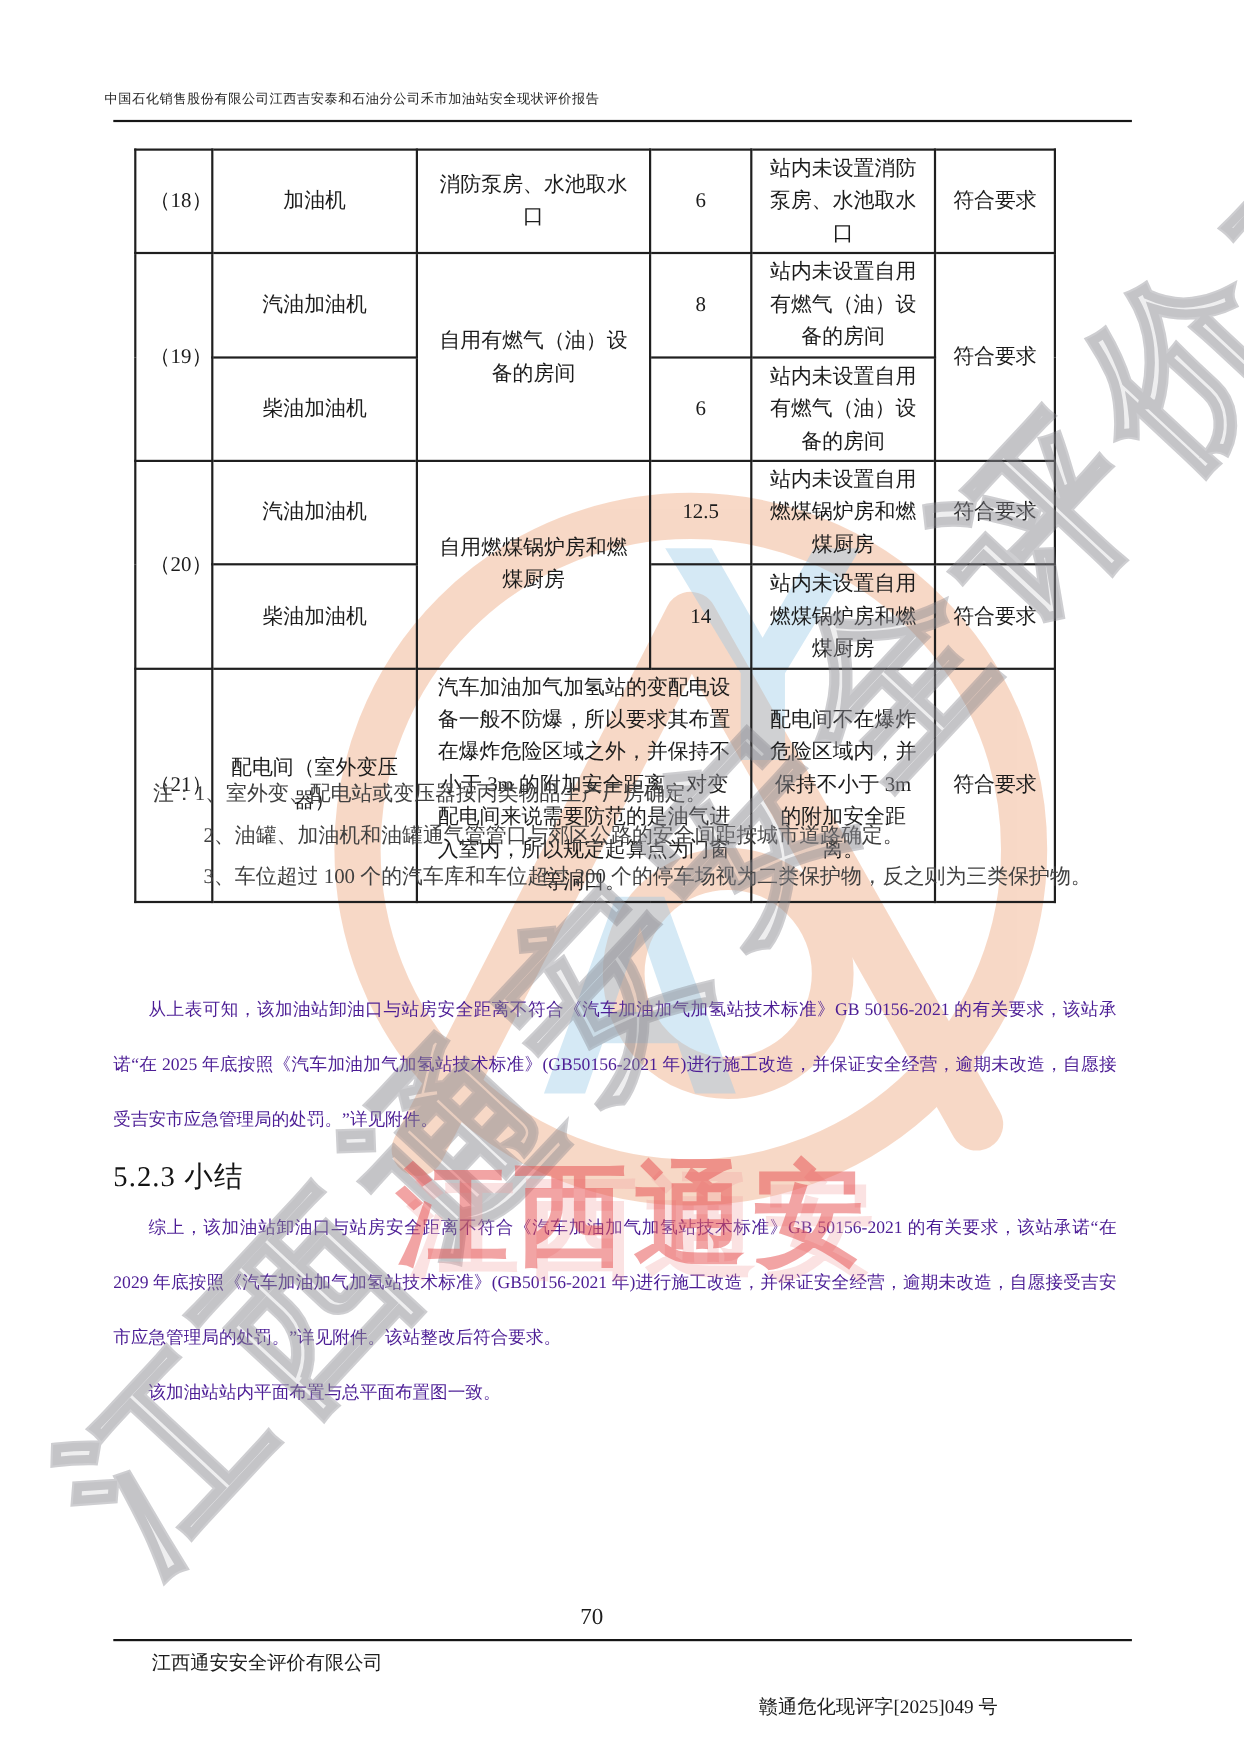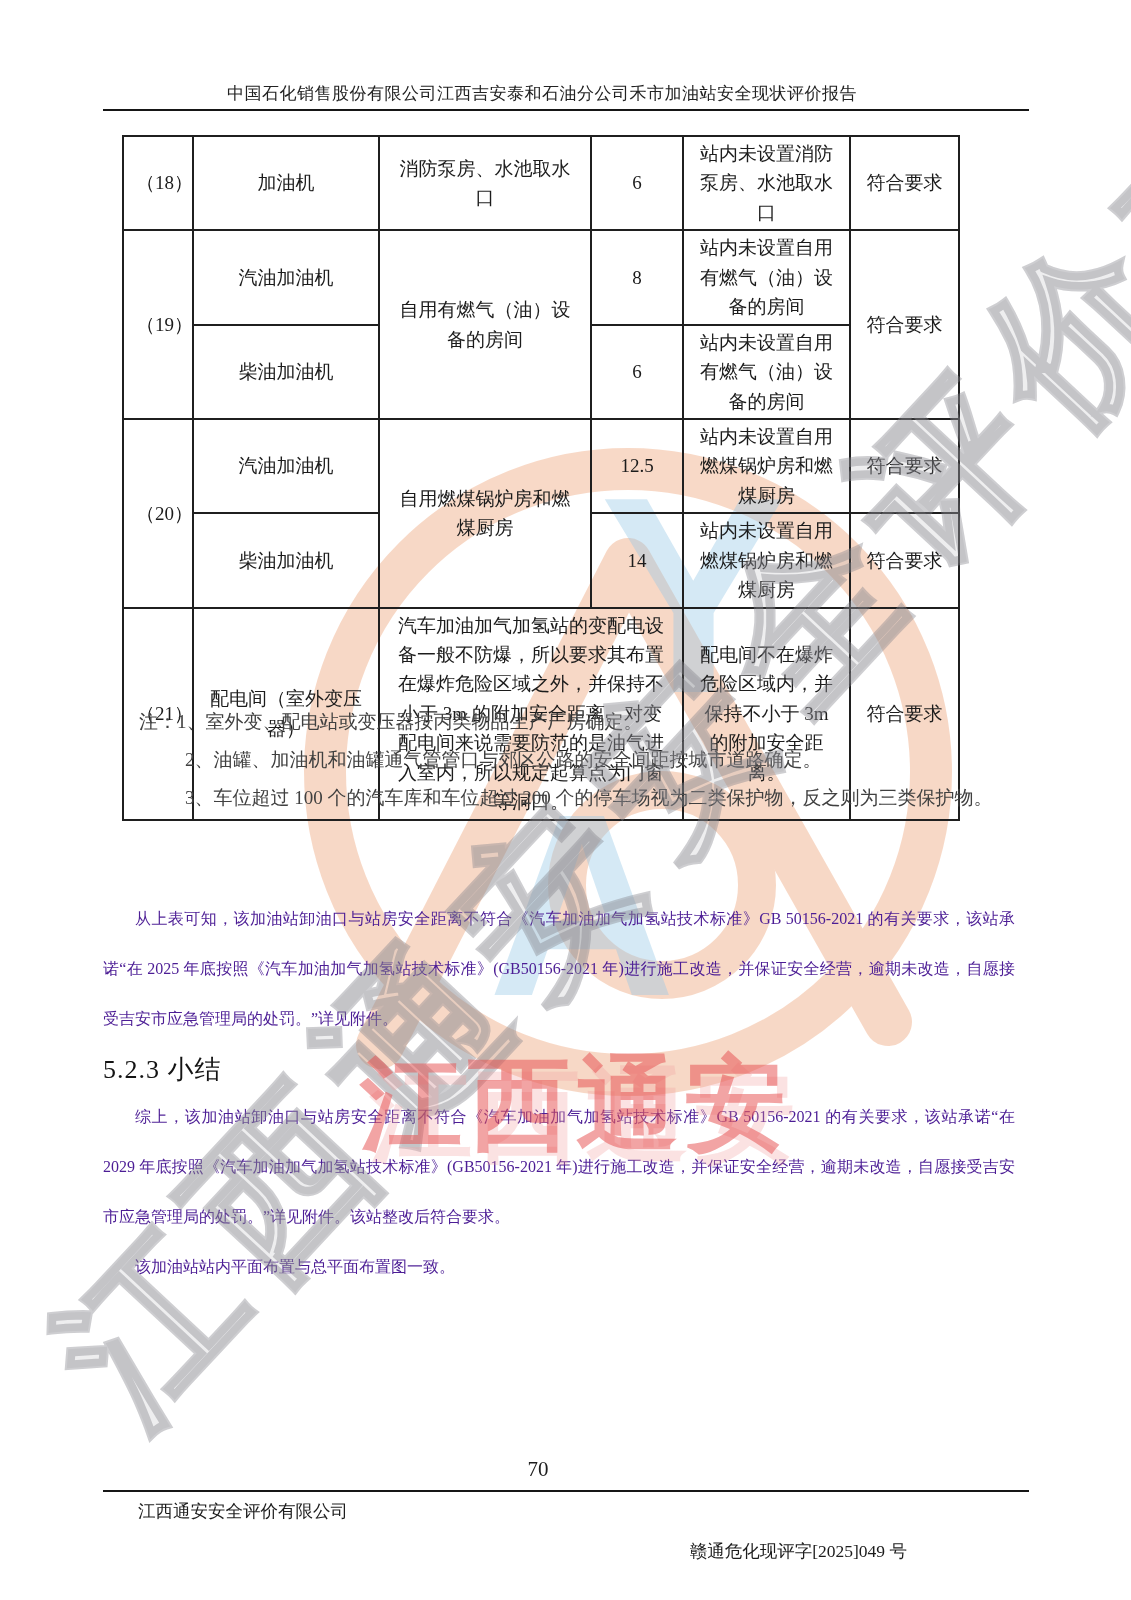--- a/index.html
+++ b/index.html
@@ -5,22 +5,22 @@
   * { margin:0; padding:0; box-sizing:border-box; }
   html,body { background:#ffffff; }
   .page {
     position:relative; width:1131px; height:1600px; margin:0 auto;
     background:#ffffff; overflow:hidden;
     font-family:"Liberation Serif","DejaVu Serif",serif;
     color:#1c1c1c;
   }
   
   .header-title {
-    position:absolute; left:107px; top:82px; width:870px;
-    text-align:center; font-size:17px; letter-spacing:0.5px; color:#222;
+    position:absolute; left:95px; top:82px; width:870px;
+    text-align:left; font-size:12px; letter-spacing:0.5px; color:#222;
   }
   .header-rule {
     position:absolute; left:103px; top:109px; width:926px; height:2px;
     background:#161616;
   }
   
   .tbl-wrap { position:absolute; left:122px; top:135px; }
   table.safety {
     border-collapse:collapse; table-layout:fixed; width:836px;
     font-size:19px; color:#1c1c1c;

